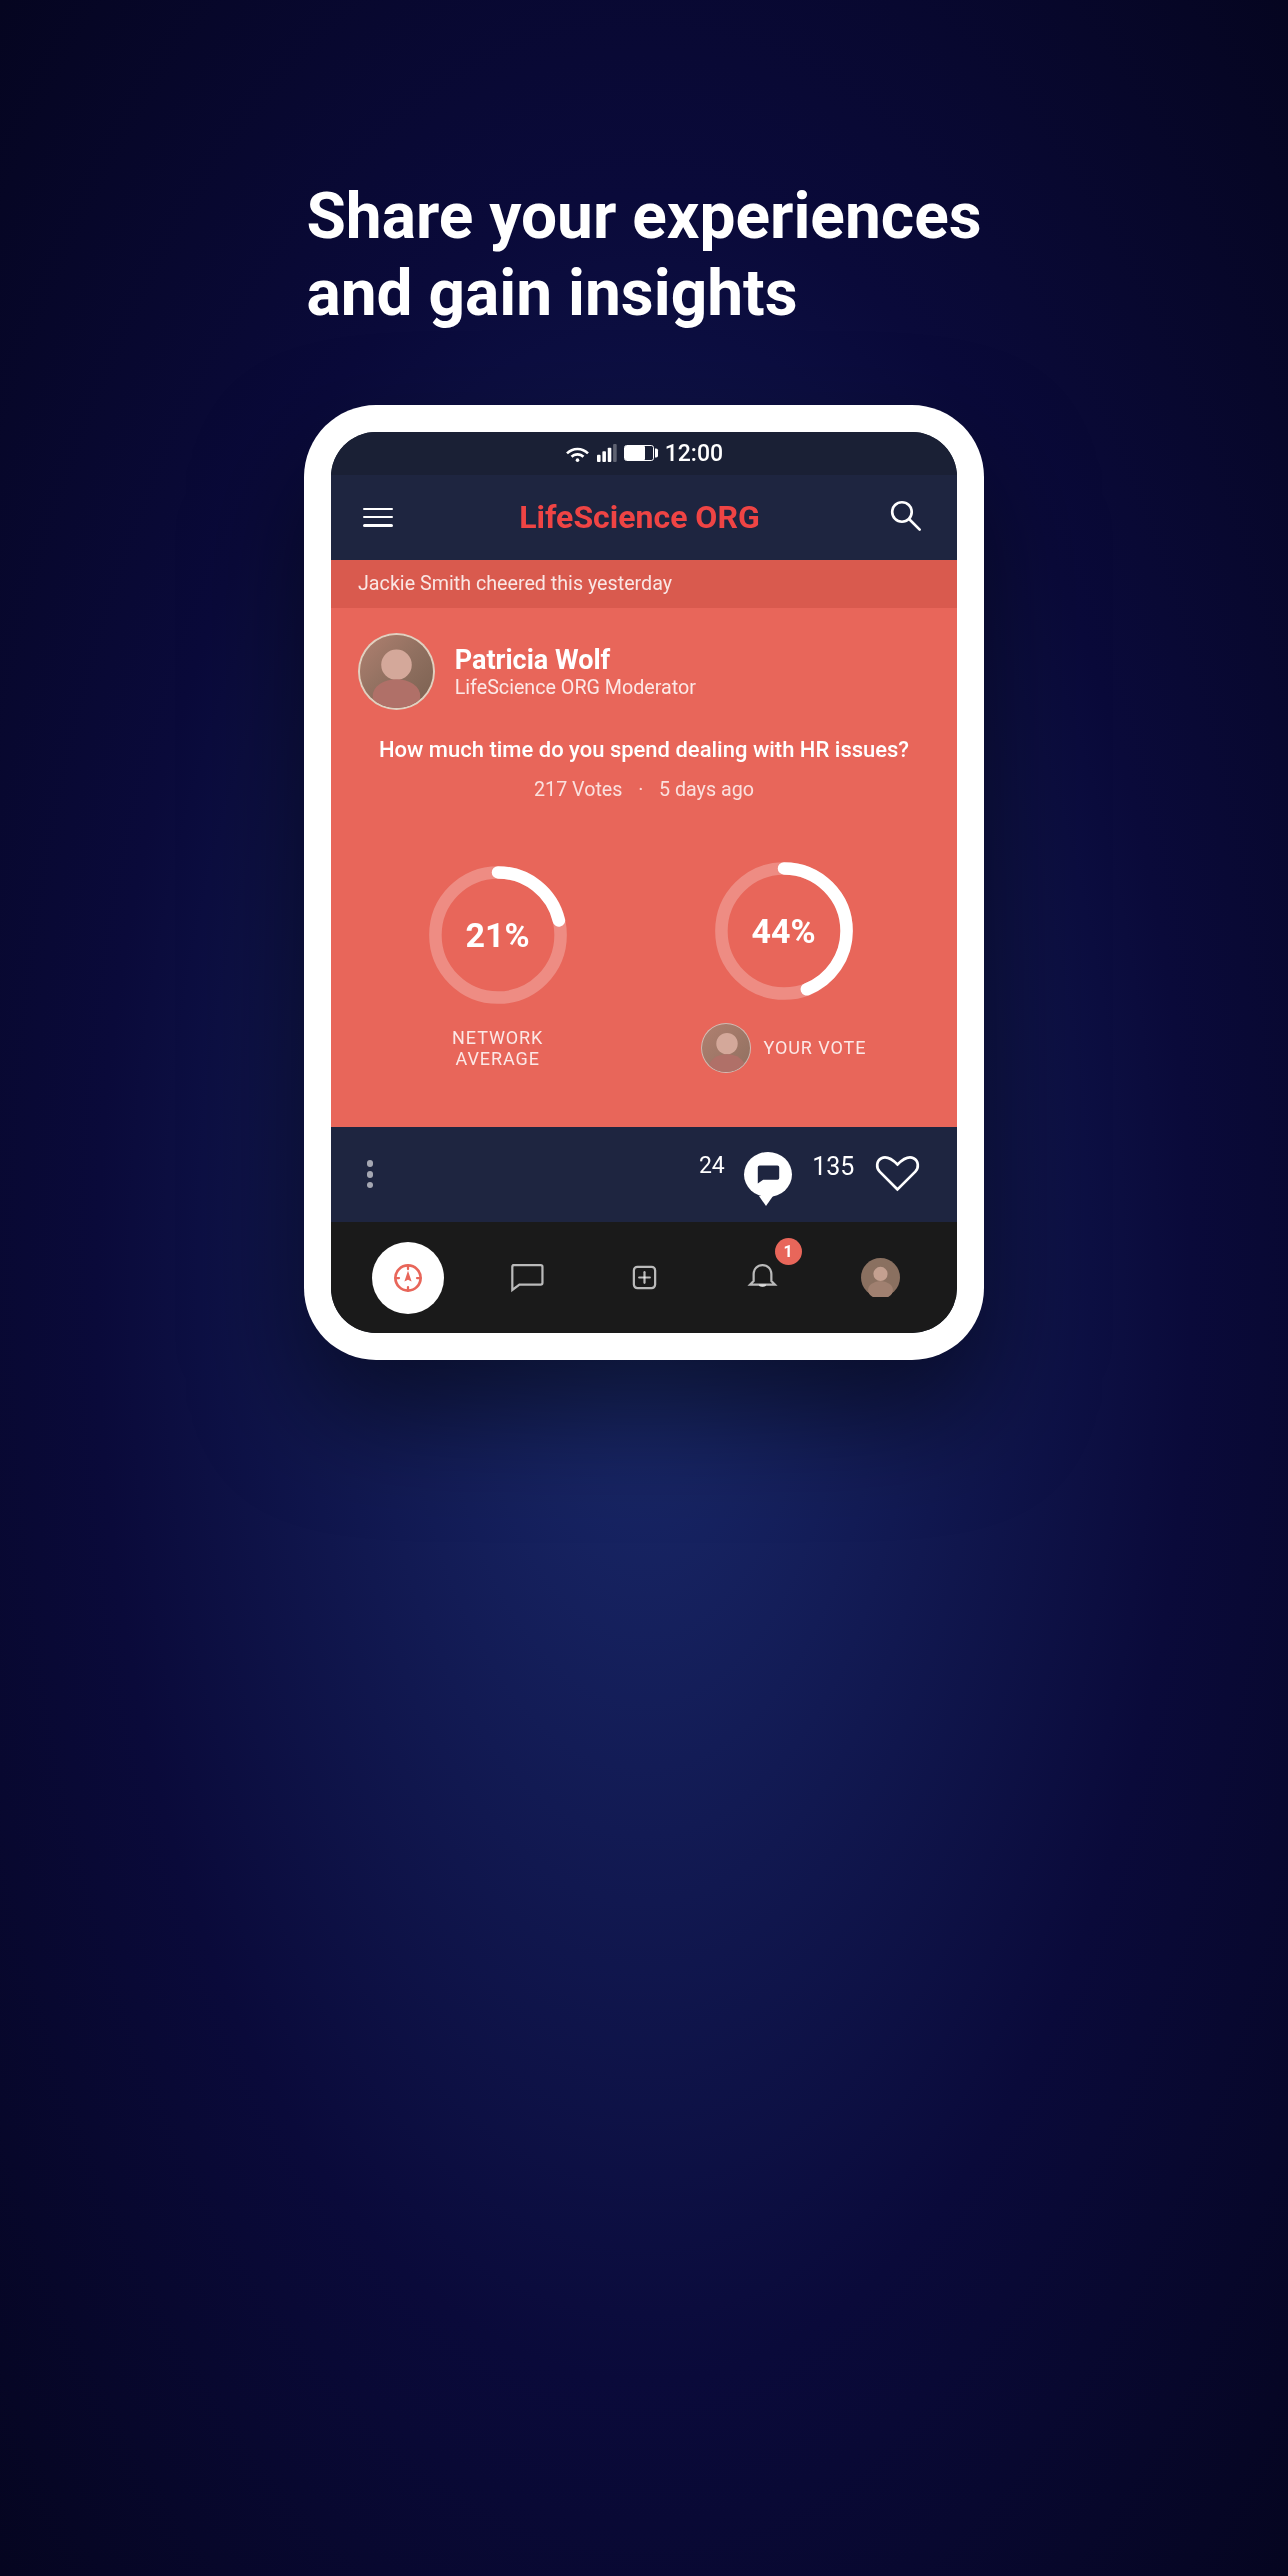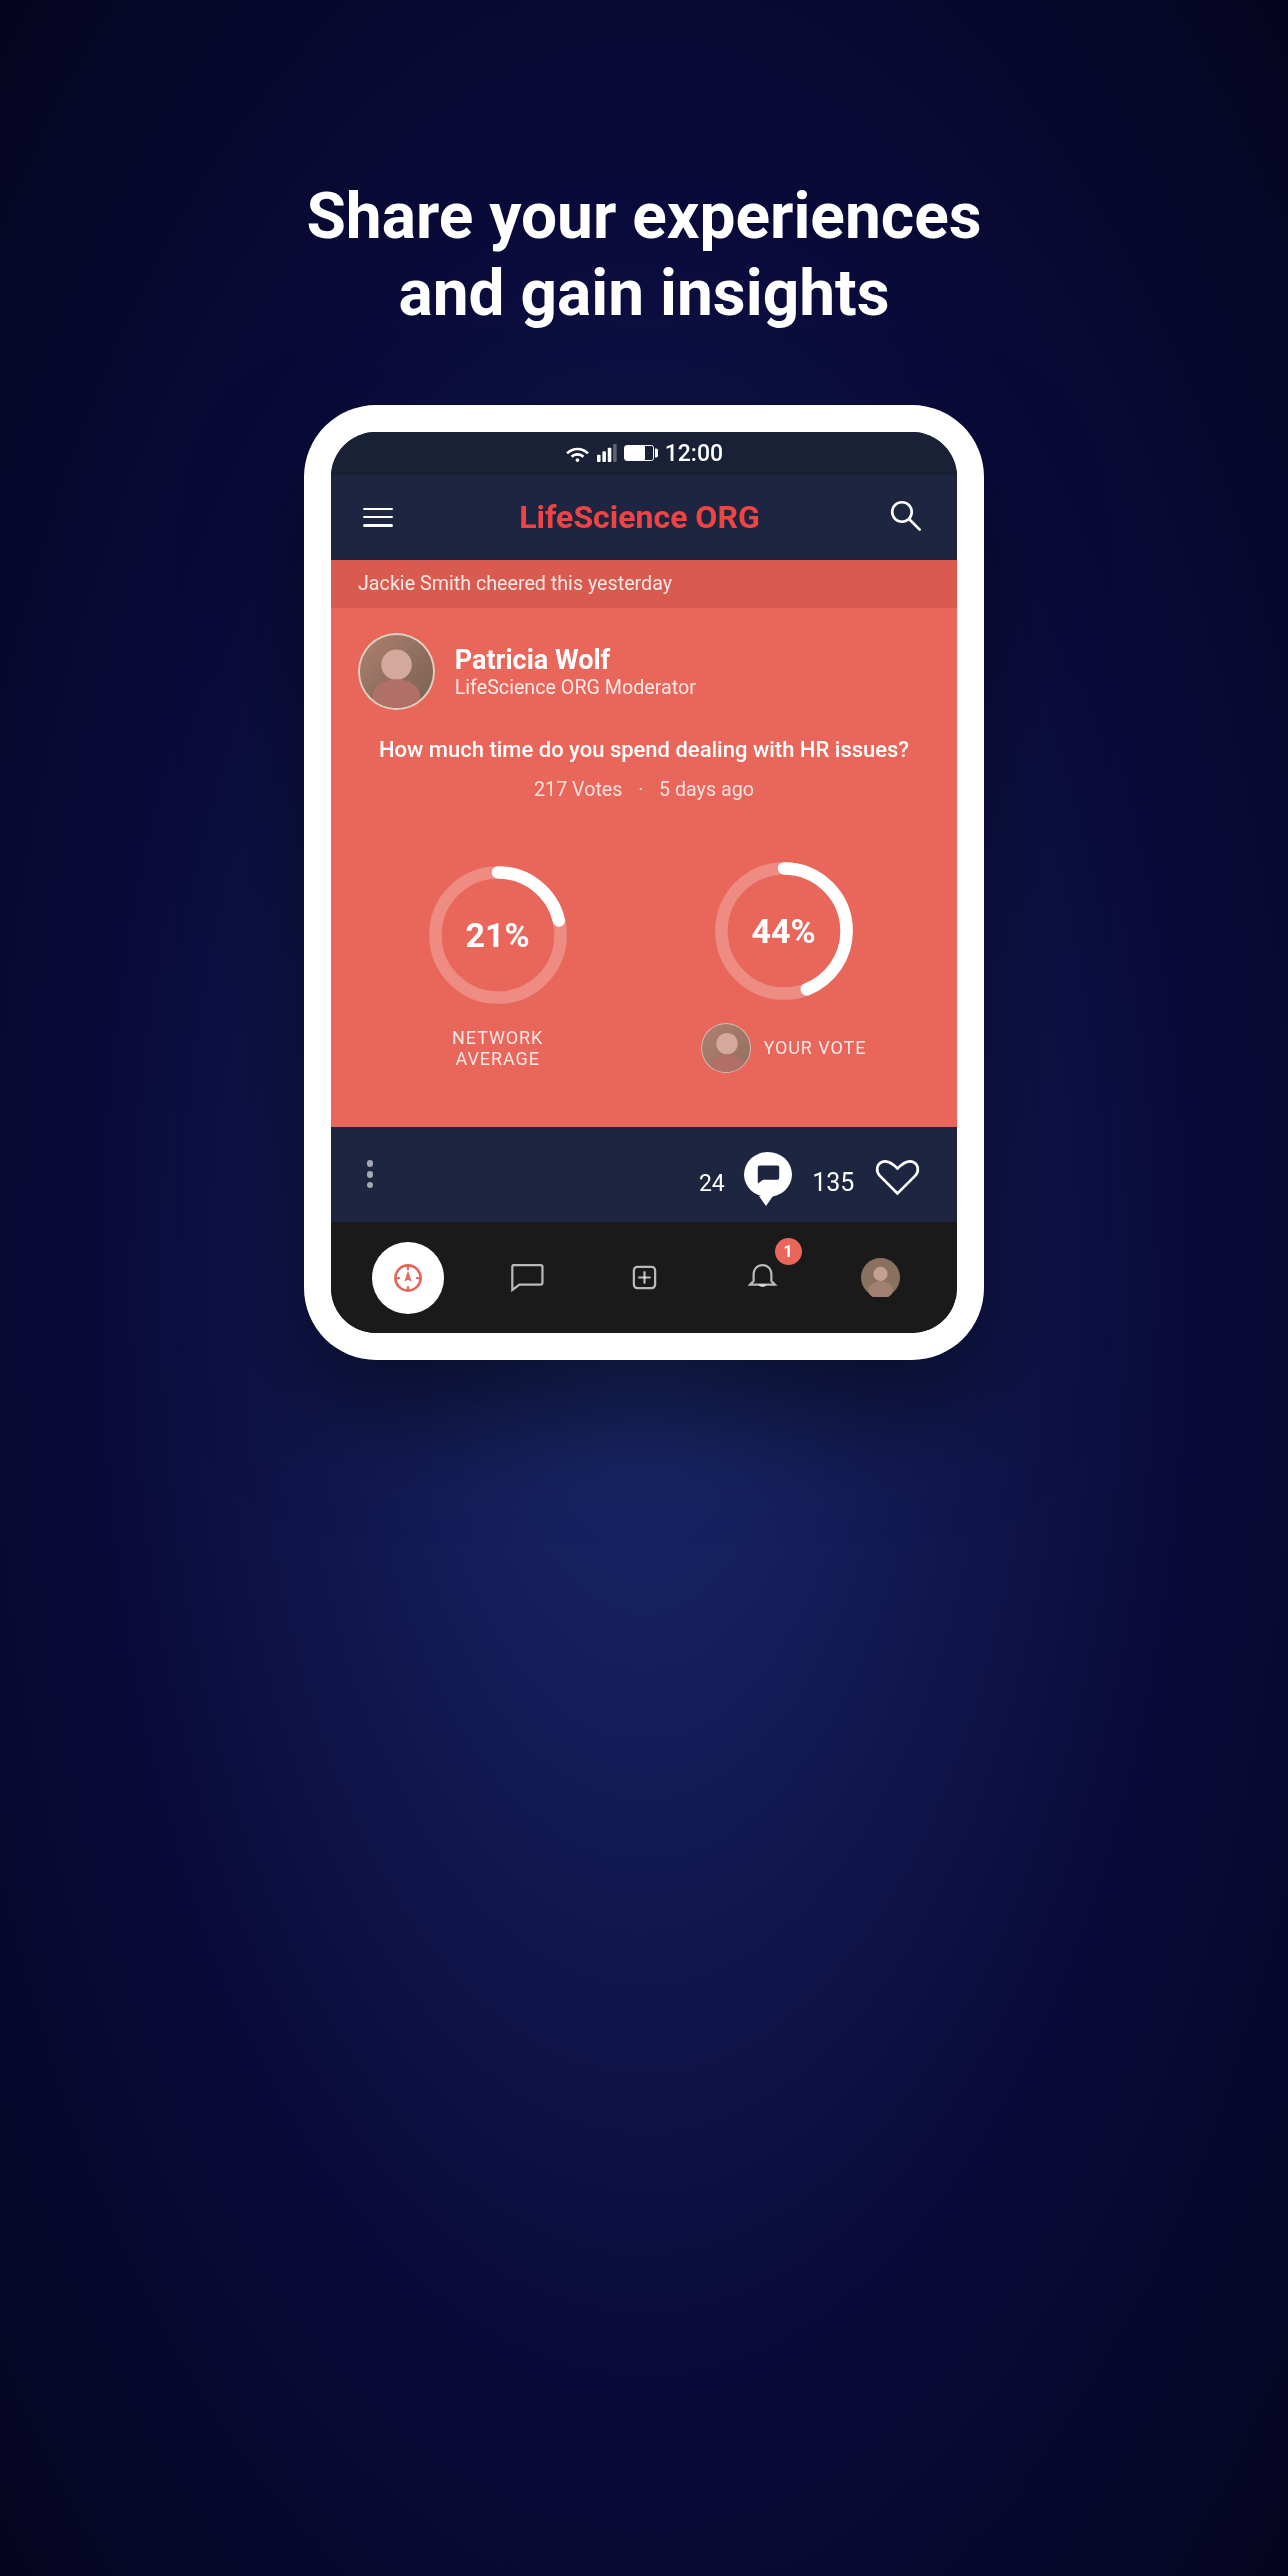--- a/index.html
+++ b/index.html
@@ -8,21 +8,20 @@
       height: 2576px;
       background: radial-gradient(ellipse at center, #1a2a6c 0%, #0a0a3a 60%, #050520 100%);
       display: flex;
       flex-direction: column;
       align-items: center;
       font-family: 'Roboto', Arial, sans-serif;
       overflow: hidden;
     }
 
     .hero-text {
-      text-align: center;
       margin-top: 179px;
       margin-bottom: 72px;
       color: #ffffff;
       font-size: 64px;
       font-weight: 700;
       line-height: 1.2;
       max-width: 805px;
     }
 
     .phone-wrapper {
@@ -264,21 +263,21 @@
     }
     .dots-menu span {
       display: block;
       width: 6.3px;
       height: 6.3px;
       background: rgba(255,255,255,0.6);
       border-radius: 50%;
     }
     .action-right {
       display: flex;
-      align-items: flex-end;
+      align-items: flex-start;
       gap: 19.7px;
     }
     .comment-count {
       color: white;
       font-size: 23px;
     }
     .comment-bubble {
       width: 48px;
       height: 45px;
       background: white;

